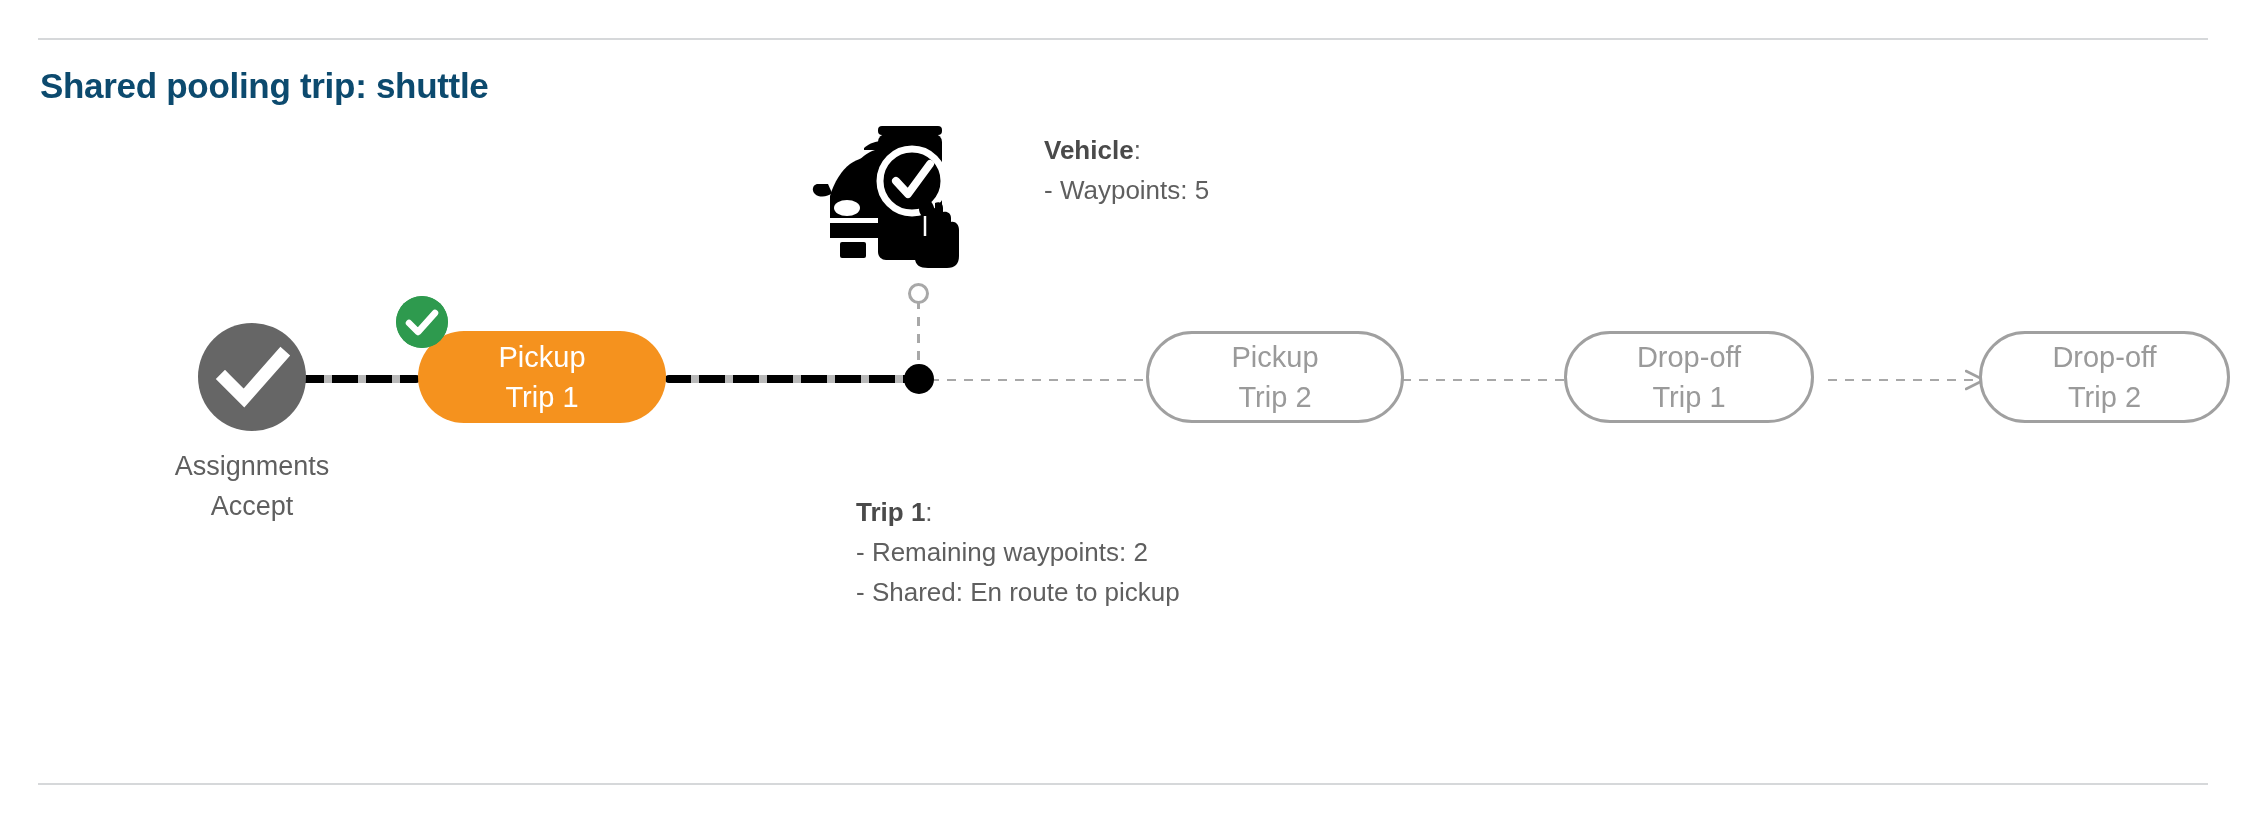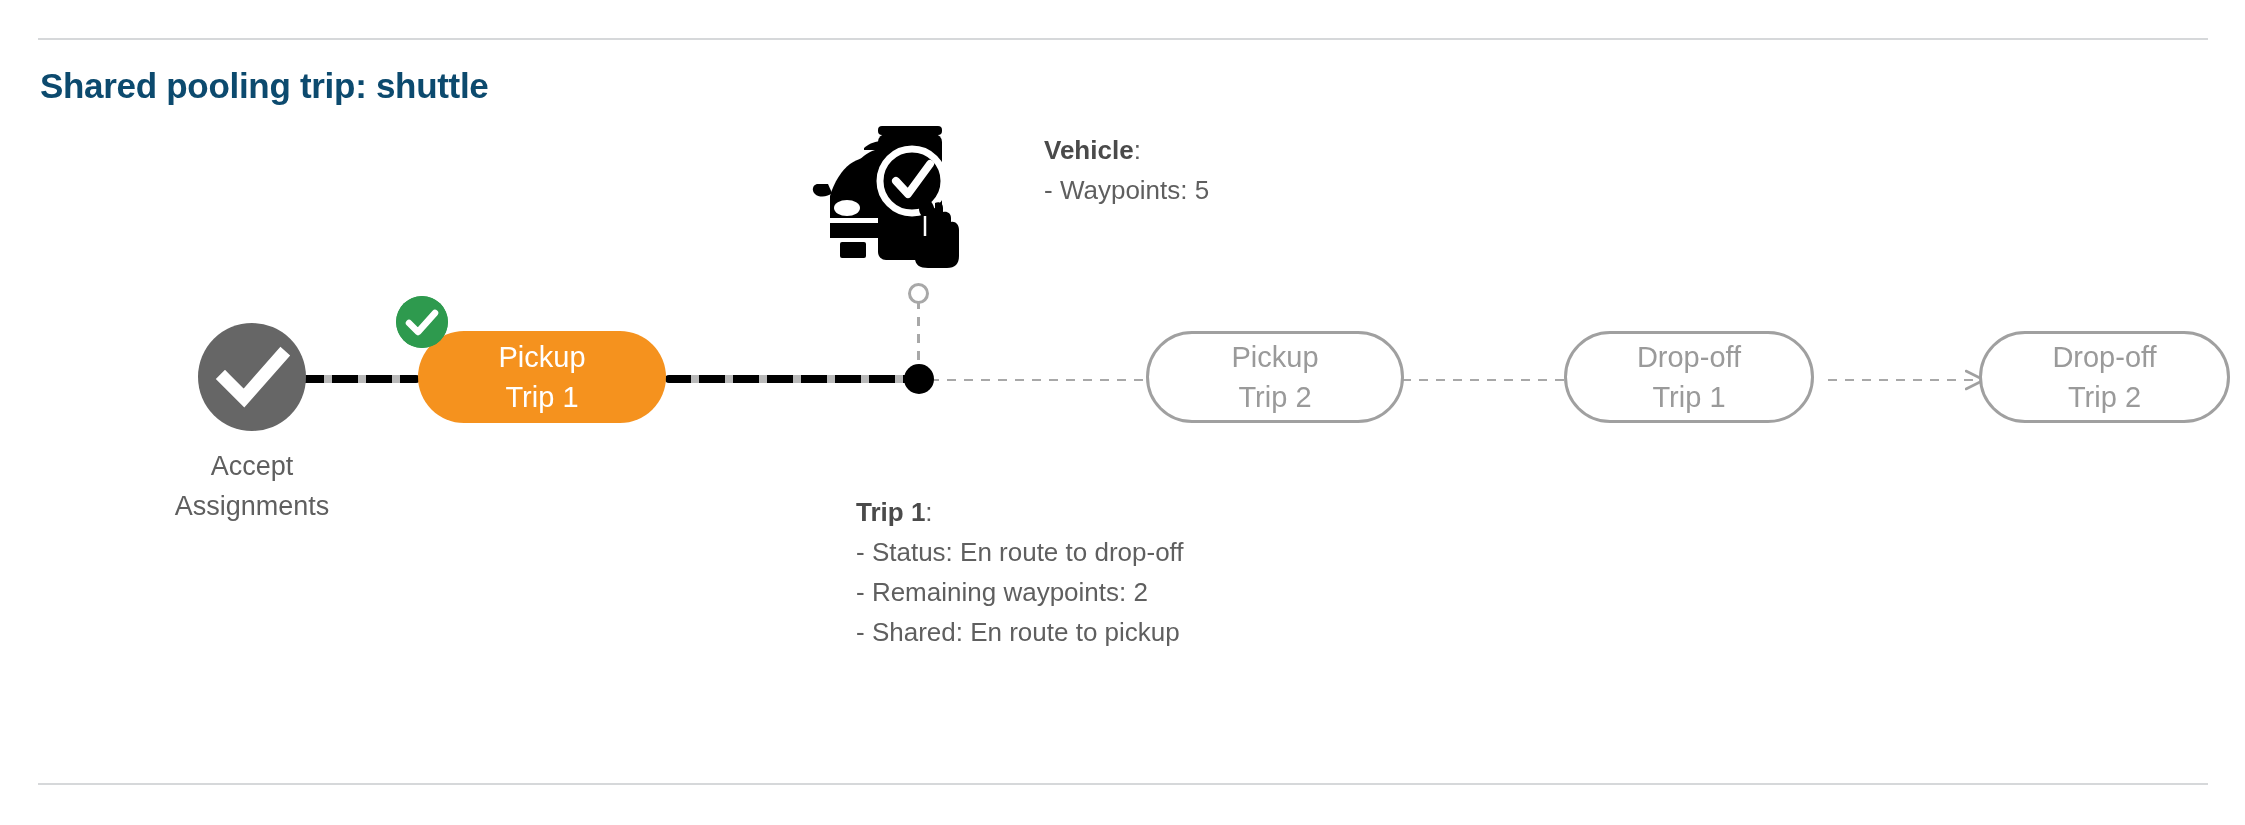--- a/index.html
+++ b/index.html
@@ -124,22 +124,22 @@
   </svg>
 
   <div id="accept-node">
     <div id="accept-circle">
       <svg id="accept-check" viewBox="0 0 108 108">
         <path d="M27 56 L46 75 L83 33" fill="none" stroke="#ffffff" stroke-width="13" stroke-linecap="square" stroke-linejoin="miter"></path>
       </svg>
     </div>
   </div>
   <div id="accept-label">
+    <div>Assignments</div>
     <div>Accept</div>
-    <div>Assignments</div>
   </div>
 
   <div id="pickup-trip1-node">
     <div class="pl">Pickup</div>
     <div class="pl">Trip 1</div>
   </div>
   <svg id="pickup-badge" viewBox="0 0 52 52">
     <circle cx="26" cy="26" r="26" fill="#2E9A4E"></circle>
     <path d="M13 27 L22 36 L39 17" fill="none" stroke="#ffffff" stroke-width="6.5" stroke-linecap="round" stroke-linejoin="round"></path>
   </svg>
@@ -188,18 +188,17 @@
   </div>
 </div>
 
 <div id="vehicle-anno" class="anno">
   <div><b>Vehicle</b><span>:</span></div>
   <div>- Waypoints: 5</div>
 </div>
 
 <div id="trip-anno" class="anno">
   <div><b>Trip 1</b><span>:</span></div>
-  <div>- Status:  En route to drop-off</div>
   <div>- Remaining waypoints: 2</div>
   <div>- Shared:  En route to pickup</div>
 </div>
 
 <div id="divider-bottom" class="divider"></div>
 
 </body></html>

